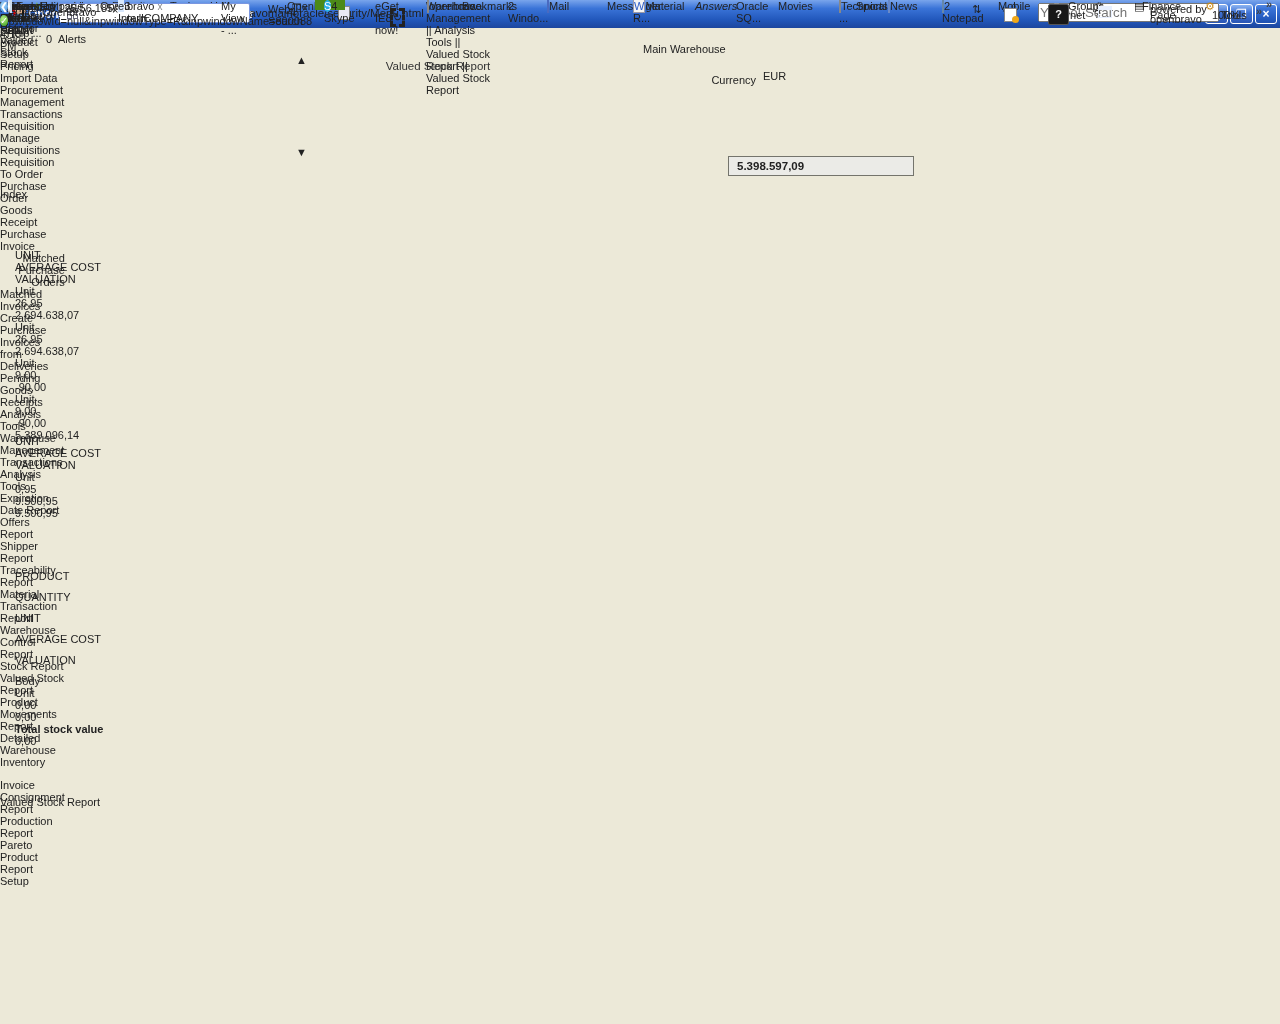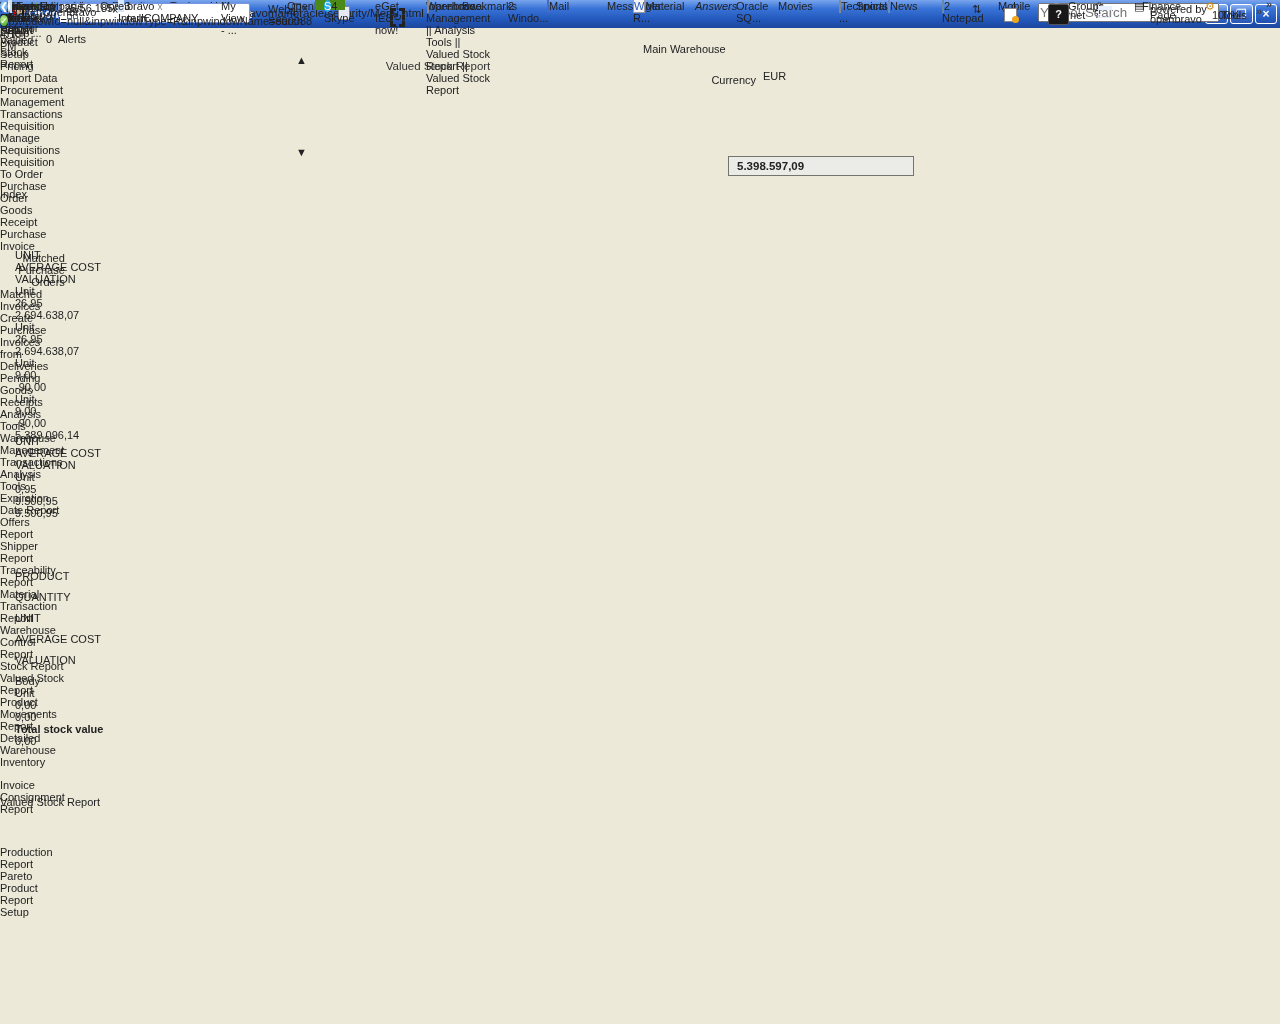--- a/index.html
+++ b/index.html
@@ -340,21 +340,21 @@
       <div class="sb-item lvl2" style="top:445px;"><span class="ico-report"></span><span class="lbl">Offers Report</span></div>
       <div class="sb-item lvl2" style="top:466px;"><span class="ico-report"></span><span class="lbl">Shipper Report</span></div>
       <div class="sb-item lvl2" style="top:487px;"><span class="ico-report"></span><span class="lbl">Traceability Report</span></div>
       <div class="sb-item lvl2" style="top:508px;"><span class="ico-report"></span><span class="lbl">Material Transaction Report</span></div>
       <div class="sb-item lvl2" style="top:529px;"><span class="ico-report"></span><span class="lbl">Warehouse Control Report</span></div>
       <div class="sb-item lvl2" style="top:550px;"><span class="ico-report"></span><span class="lbl">Stock Report</span></div>
       <div class="sb-item lvl2" style="top:571px;"><span class="ico-report"></span><span class="lbl">Valued Stock Report</span></div>
       <div class="sb-item lvl2" style="top:592px;"><span class="ico-report"></span><span class="lbl">Product Movements Report</span></div>
       <div class="sb-item lvl2" style="top:613px;"><span class="ico-report"></span><span class="lbl">Detailed Warehouse Inventory</span></div>
       <div class="sb-item lvl2" style="top:634px;margin-top:11px;"><span class="ico-report"></span><span class="lbl">Invoice Consignment Report</span></div>
-      <div class="sb-item lvl2" style="top:655px;margin-top:31px;"><span class="ico-report"></span><span class="lbl">Production Report</span></div>
+      <div class="sb-item lvl2" style="top:655px;"><span class="ico-report"></span><span class="lbl">Production Report</span></div>
       <div class="sb-item lvl2" style="top:676px;"><span class="ico-report"></span><span class="lbl">Pareto Product Report</span></div>
       <div class="sb-item lvl1" style="top:697px;"><span class="ico-folder"></span><span class="lbl">Setup</span></div>
       <div class="sb-divider-bottom" style="top:718px;"></div>
     </div>
 
     <div class="abs xp-scroll" style="left:296px;top:54px;width:16px;height:723px;">
       <div class="xp-sbtn" style="top:0;">▲</div>
       <div class="xp-thumb" style="top:17px;height:80px;"></div>
       <div class="xp-sbtn" style="bottom:0;">▼</div>
     </div>

